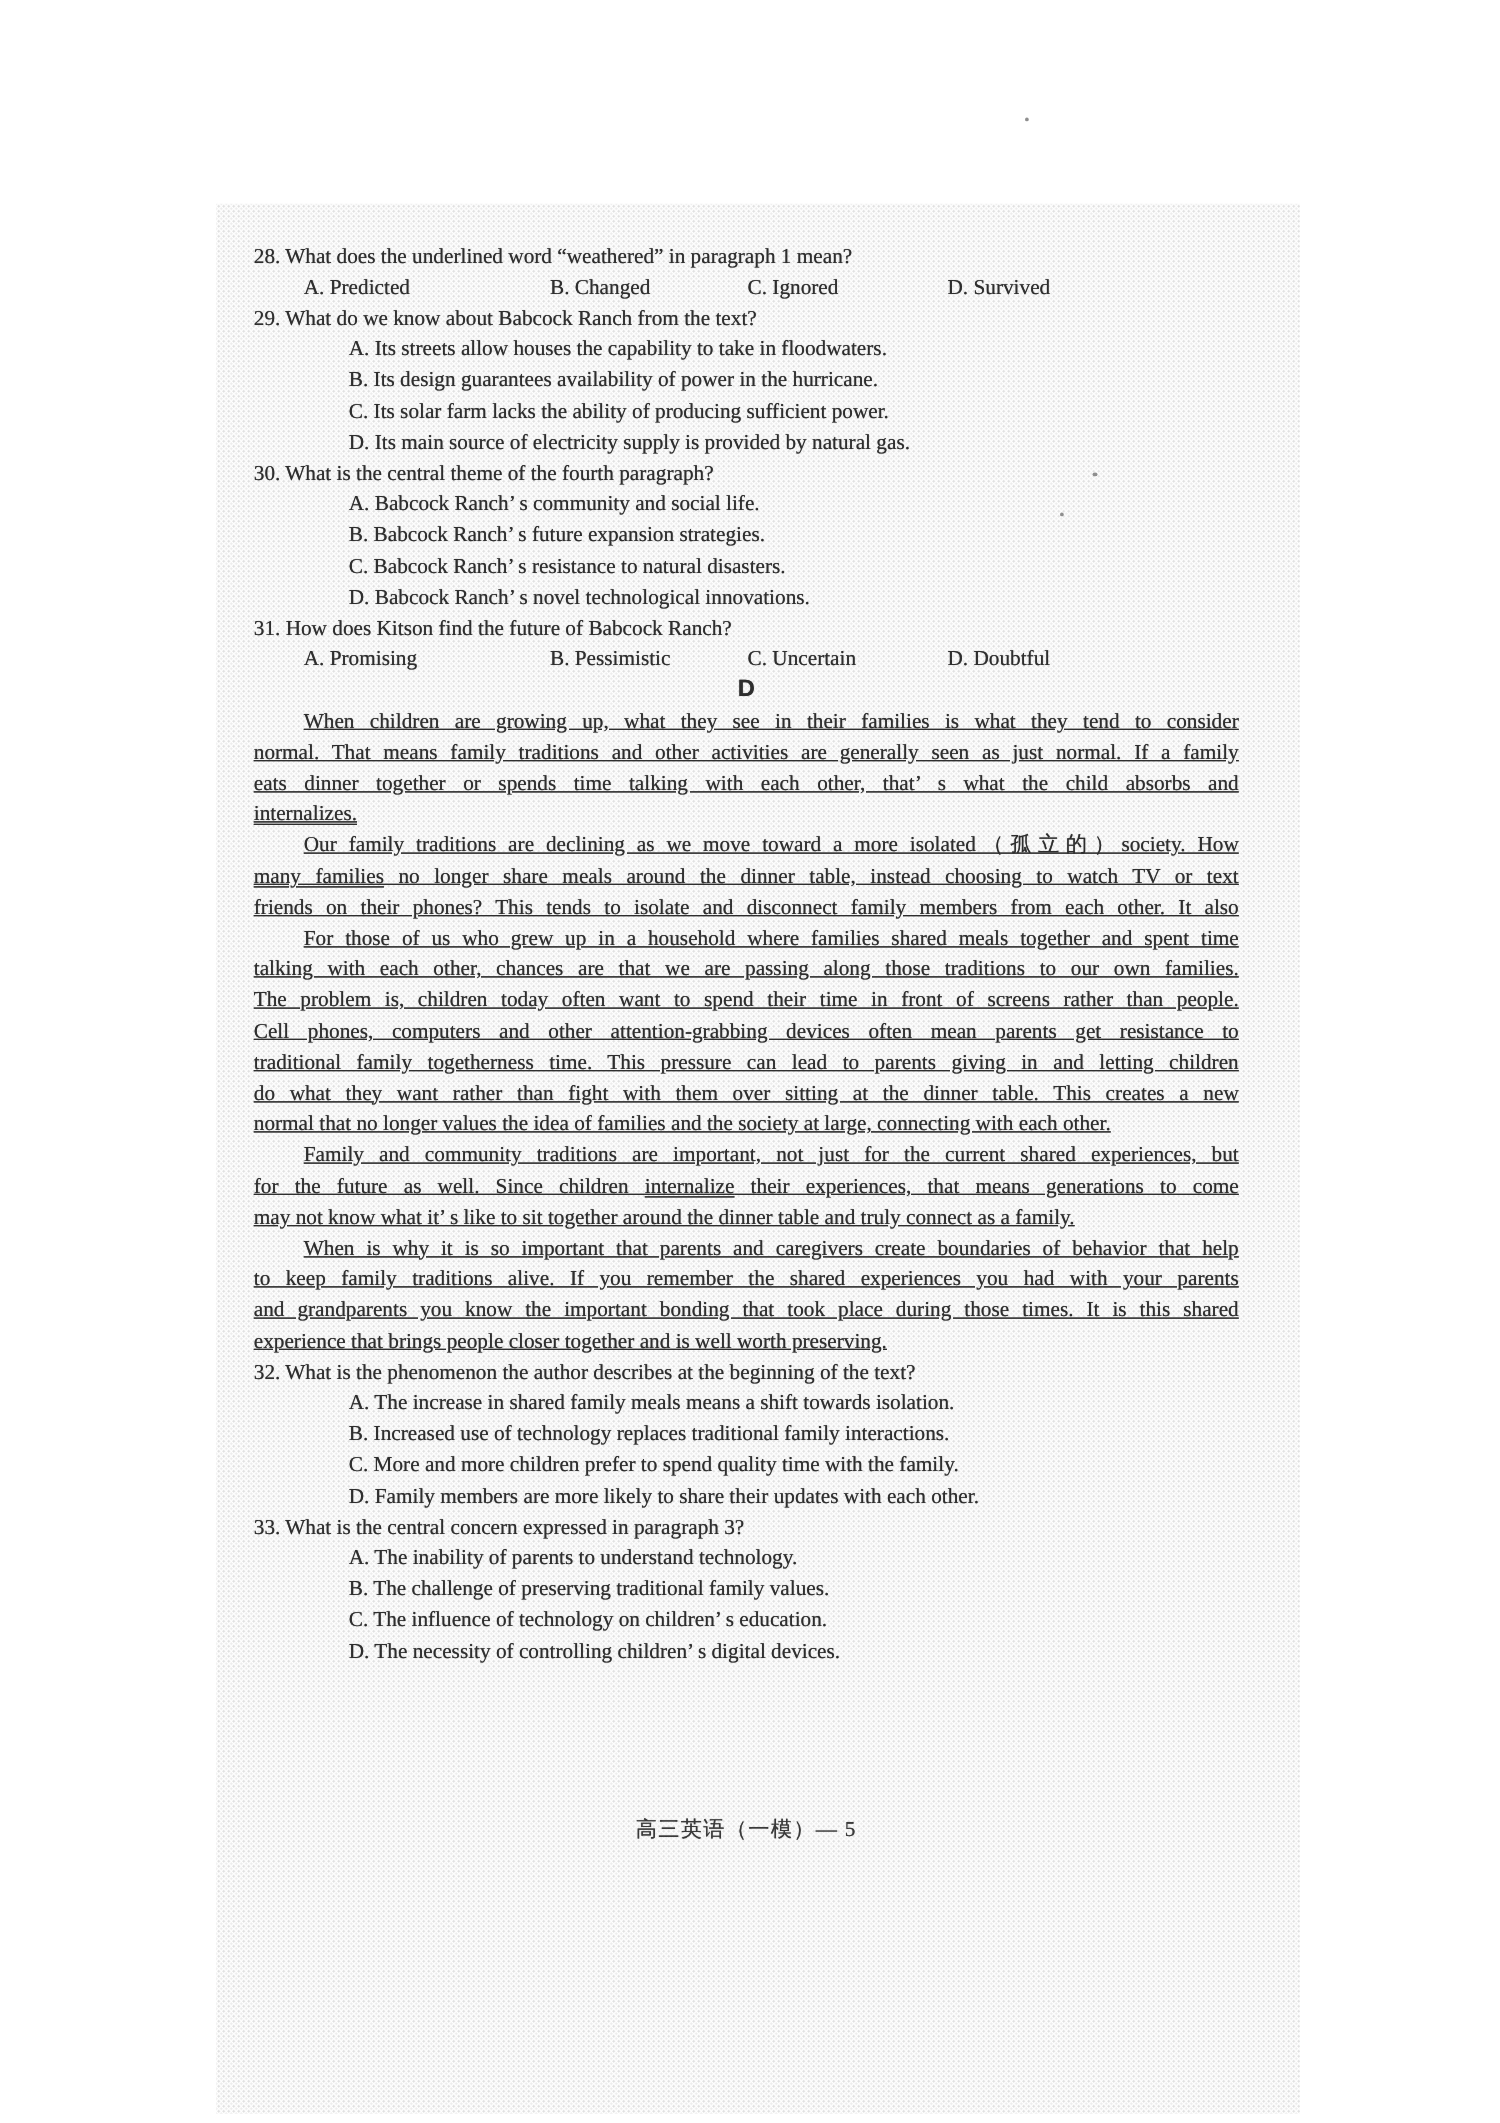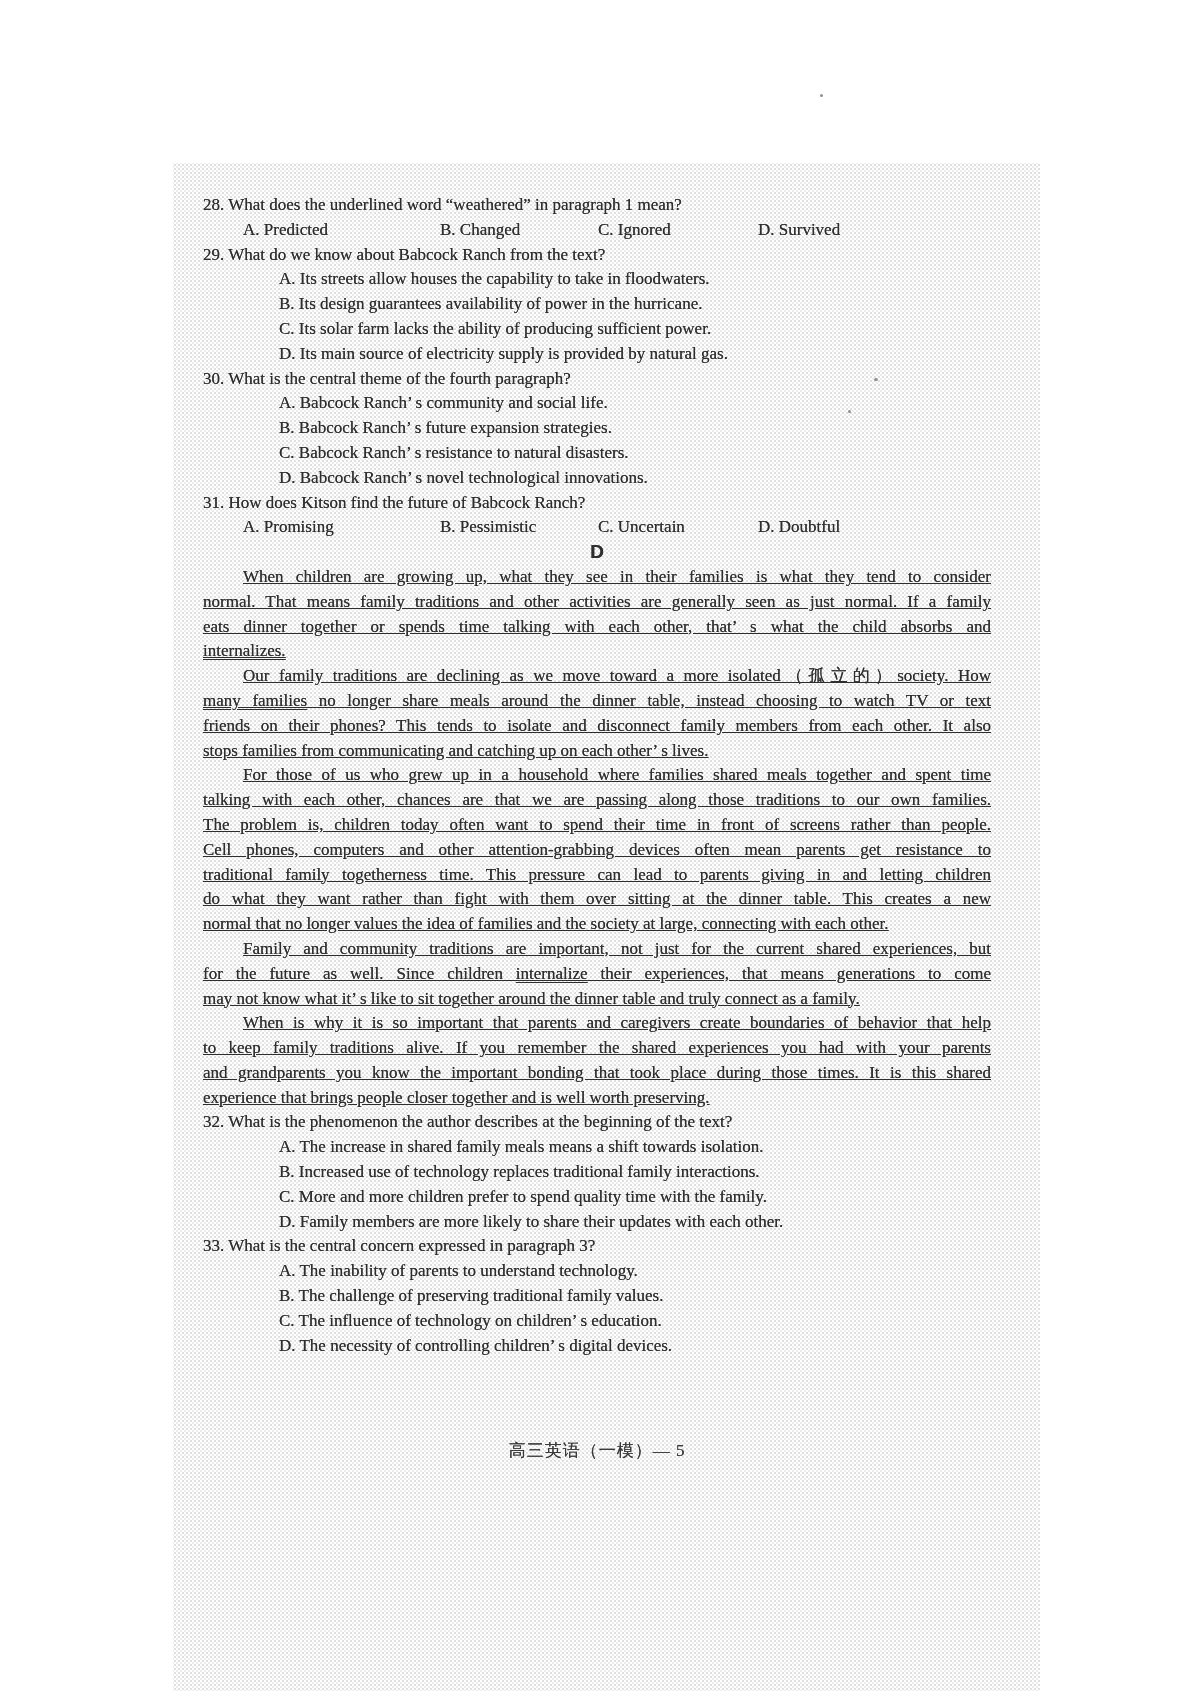--- a/index.html
+++ b/index.html
@@ -37,21 +37,21 @@
     text-align:center;
     font-family:"Liberation Sans","DejaVu Sans",sans-serif;
     font-weight:700;font-size:19px;line-height:24.8px;
   }
   .para{margin:0;text-decoration:underline;}
   .pline{text-align:justify;text-align-last:justify;}
   .pline.lastline{text-align-last:left;}
   .pline.first{padding-left:40px;}
   .u{text-decoration:underline;text-underline-offset:3px;}
   .footer{
-    margin-top:80px;text-align:center;
+    margin-top:118px;text-align:center;
     font-size:18.5px;letter-spacing:1px;color:#3a3a3a;
   }
   .speck{position:absolute;background:#8f8f8f;border-radius:50%;}
   #speck1{left:820px;top:94px;width:3px;height:3px;}
   #speck2{left:874px;top:378px;width:4px;height:3px;}
   #speck3{left:848px;top:410px;width:3px;height:3px;}
 </style>
 </head>
 <body>
 
@@ -95,21 +95,20 @@
       <div class="para">
         <div class="pline first"><span>When children are growing up, what they see in their families is what they tend to consider</span></div>
         <div class="pline"><span>normal. That means family traditions and other activities are generally seen as just normal. If a family</span></div>
         <div class="pline"><span>eats dinner together or spends time talking with each other, that’ s what the child absorbs and</span></div>
         <div class="pline lastline"><span class="u">internalizes.</span></div>
       </div>
       <div class="para">
         <div class="pline first"><span>Our family traditions are declining as we move toward a more isolated（孤立的）society. How</span></div>
         <div class="pline"><span class="u">many families</span><span> no longer share meals around the dinner table, instead choosing to watch TV or text</span></div>
         <div class="pline"><span>friends on their phones? This tends to isolate and disconnect family members from each other. It also</span></div>
-        <div class="pline lastline"><span>stops families from communicating and catching up on each other’ s lives.</span></div>
       </div>
       <div class="para">
         <div class="pline first"><span>For those of us who grew up in a household where families shared meals together and spent time</span></div>
         <div class="pline"><span>talking with each other, chances are that we are passing along those traditions to our own families.</span></div>
         <div class="pline"><span>The problem is, children today often want to spend their time in front of screens rather than people.</span></div>
         <div class="pline"><span>Cell phones, computers and other attention-grabbing devices often mean parents get resistance to</span></div>
         <div class="pline"><span>traditional family togetherness time. This pressure can lead to parents giving in and letting children</span></div>
         <div class="pline"><span>do what they want rather than fight with them over sitting at the dinner table. This creates a new</span></div>
         <div class="pline lastline"><span>normal that no longer values the idea of families and the society at large, connecting with each other.</span></div>
       </div>

